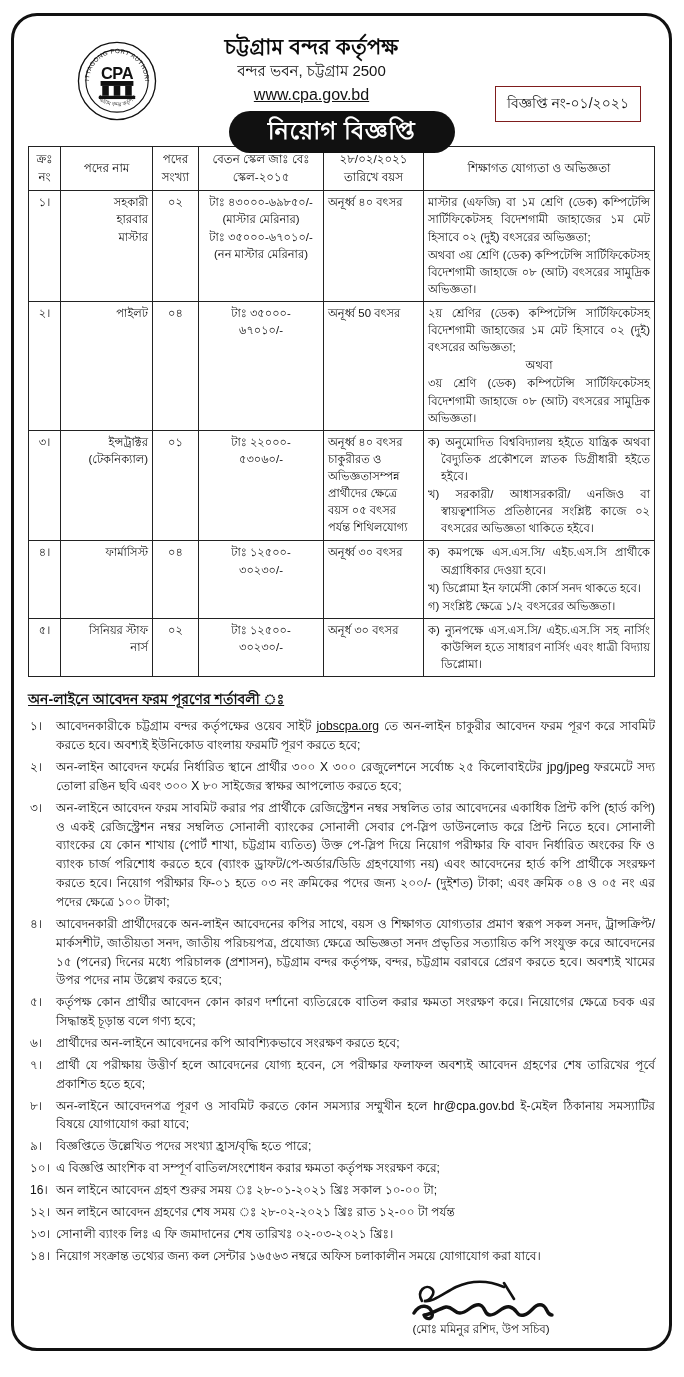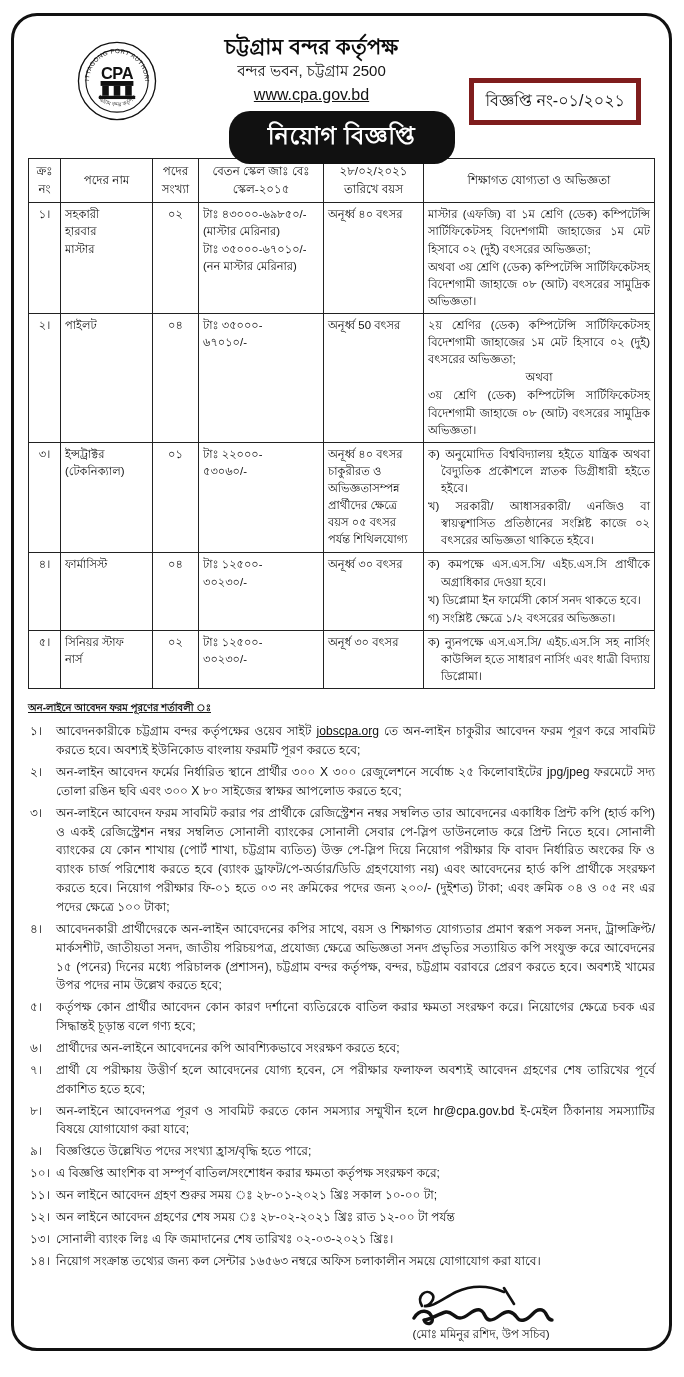--- a/index.html
+++ b/index.html
@@ -83,32 +83,32 @@
     font-size: 16px;
     text-decoration: underline;
     color: #111;
     line-height: 1.5;
     display: inline-block;
   }
 
   .notice-no {
     position: absolute;
     right: 14px;
-    top: 52px;
-    border: 5px solid #7f1d1d;
+    top: 60px;
+    border: 1px solid #7f1d1d;
     padding: 5px 11px;
-    font-size: 16px;
+    font-size: 14px;
     background: #fff;
     white-space: nowrap;
   }
 
   .title-pill {
     margin: 4px auto 0 auto;
     width: 226px;
-    height: 53px;
+    height: 42px;
     background: #111;
     color: #fff;
     border-radius: 21px;
     font-size: 24px;
     font-weight: bold;
     display: flex;
     align-items: center;
     justify-content: center;
     letter-spacing: .5px;
   }
@@ -117,56 +117,56 @@
   .intro {
     margin-top: 12px;
     font-size: 12.4px;
     line-height: 1.55;
     text-align: justify;
     padding: 0 2px;
   }
 
   
   table.jobs {
-    margin-top: 12px;
+    margin-top: 0;
     width: 100%;
     border-collapse: collapse;
     table-layout: fixed;
     padding-left: 16px;
   }
   table.jobs th, table.jobs td {
     border: 1px solid #222;
     vertical-align: top;
     padding: 3px 4px;
     font-size: 11.4px;
     line-height: 1.5;
   }
   table.jobs th {
     text-align: center;
     font-weight: normal;
     vertical-align: middle;
     padding: 4px 3px;
     font-size: 11.8px;
   }
   .c-sl  { width: 32px;  text-align: center; }
-  .c-pos { width: 92px;  text-align: left; }
+  .c-pos { width: 92px;  text-align: right; }
   .c-num { width: 46px;  text-align: center; }
-  .c-pay { width: 125px; text-align: left; }
+  .c-pay { width: 125px; text-align: center; }
   .c-age { width: 100px; text-align: left; }
   .c-edu { text-align: justify; }
   td.c-edu { padding-left: 5px; padding-right: 5px; }
   .edu-center { text-align: center; }
   .edu-p { margin: 0; }
   .edu-p + .edu-p { margin-top: 1px; }
   .hang { padding-left: 13px; text-indent: -13px; }
 
   
   .cond-title {
     margin-top: 11px;
-    font-size: 10px;
+    font-size: 14px;
     font-weight: bold;
     text-decoration: underline;
   }
   ol.cond {
     margin: 5px 0 0 0;
     padding: 0;
     list-style: none;
     counter-reset: none;
   }
   ol.cond li {
@@ -380,21 +380,21 @@
           </li>
           <li>
             <span class="num">৯।</span>
             <span class="txt">বিজ্ঞপ্তিতে উল্লেখিত পদের সংখ্যা হ্রাস/বৃদ্ধি হতে পারে;</span>
           </li>
           <li>
             <span class="num">১০।</span>
             <span class="txt">এ বিজ্ঞপ্তি আংশিক বা সম্পূর্ণ বাতিল/সংশোধন করার ক্ষমতা কর্তৃপক্ষ সংরক্ষণ করে;</span>
           </li>
           <li>
-            <span class="num">১১।</span>
+            <span class="num">16।</span>
             <span class="txt">অন লাইনে আবেদন গ্রহণ শুরুর সময় ঃ ২৮-০১-২০২১ খ্রিঃ সকাল ১০-০০ টা;</span>
           </li>
           <li>
             <span class="num">১২।</span>
             <span class="txt">অন লাইনে আবেদন গ্রহণের শেষ সময় ঃ ২৮-০২-২০২১ খ্রিঃ রাত ১২-০০ টা পর্যন্ত</span>
           </li>
           <li>
             <span class="num">১৩।</span>
             <span class="txt">সোনালী ব্যাংক লিঃ এ ফি জমাদানের শেষ তারিখঃ ০২-০৩-২০২১ খ্রিঃ।</span>
           </li>

